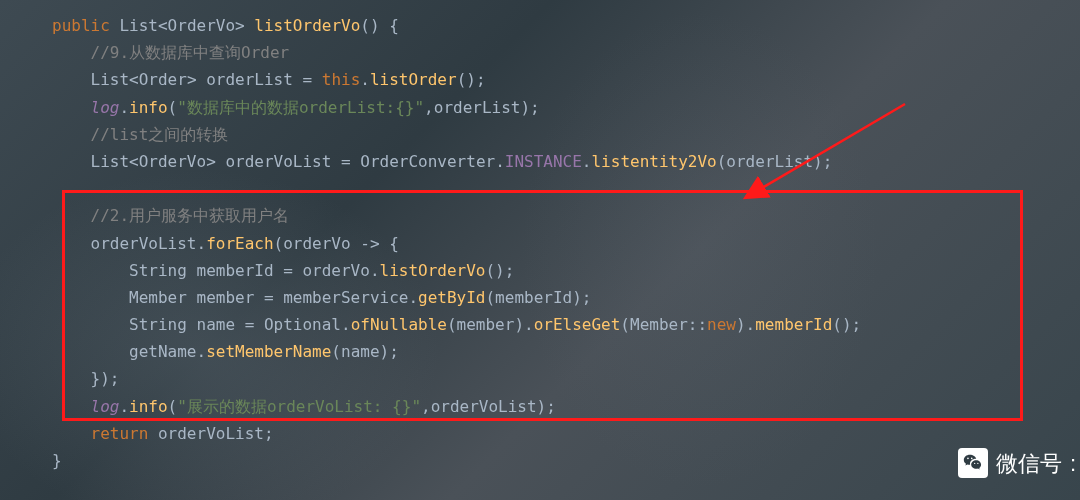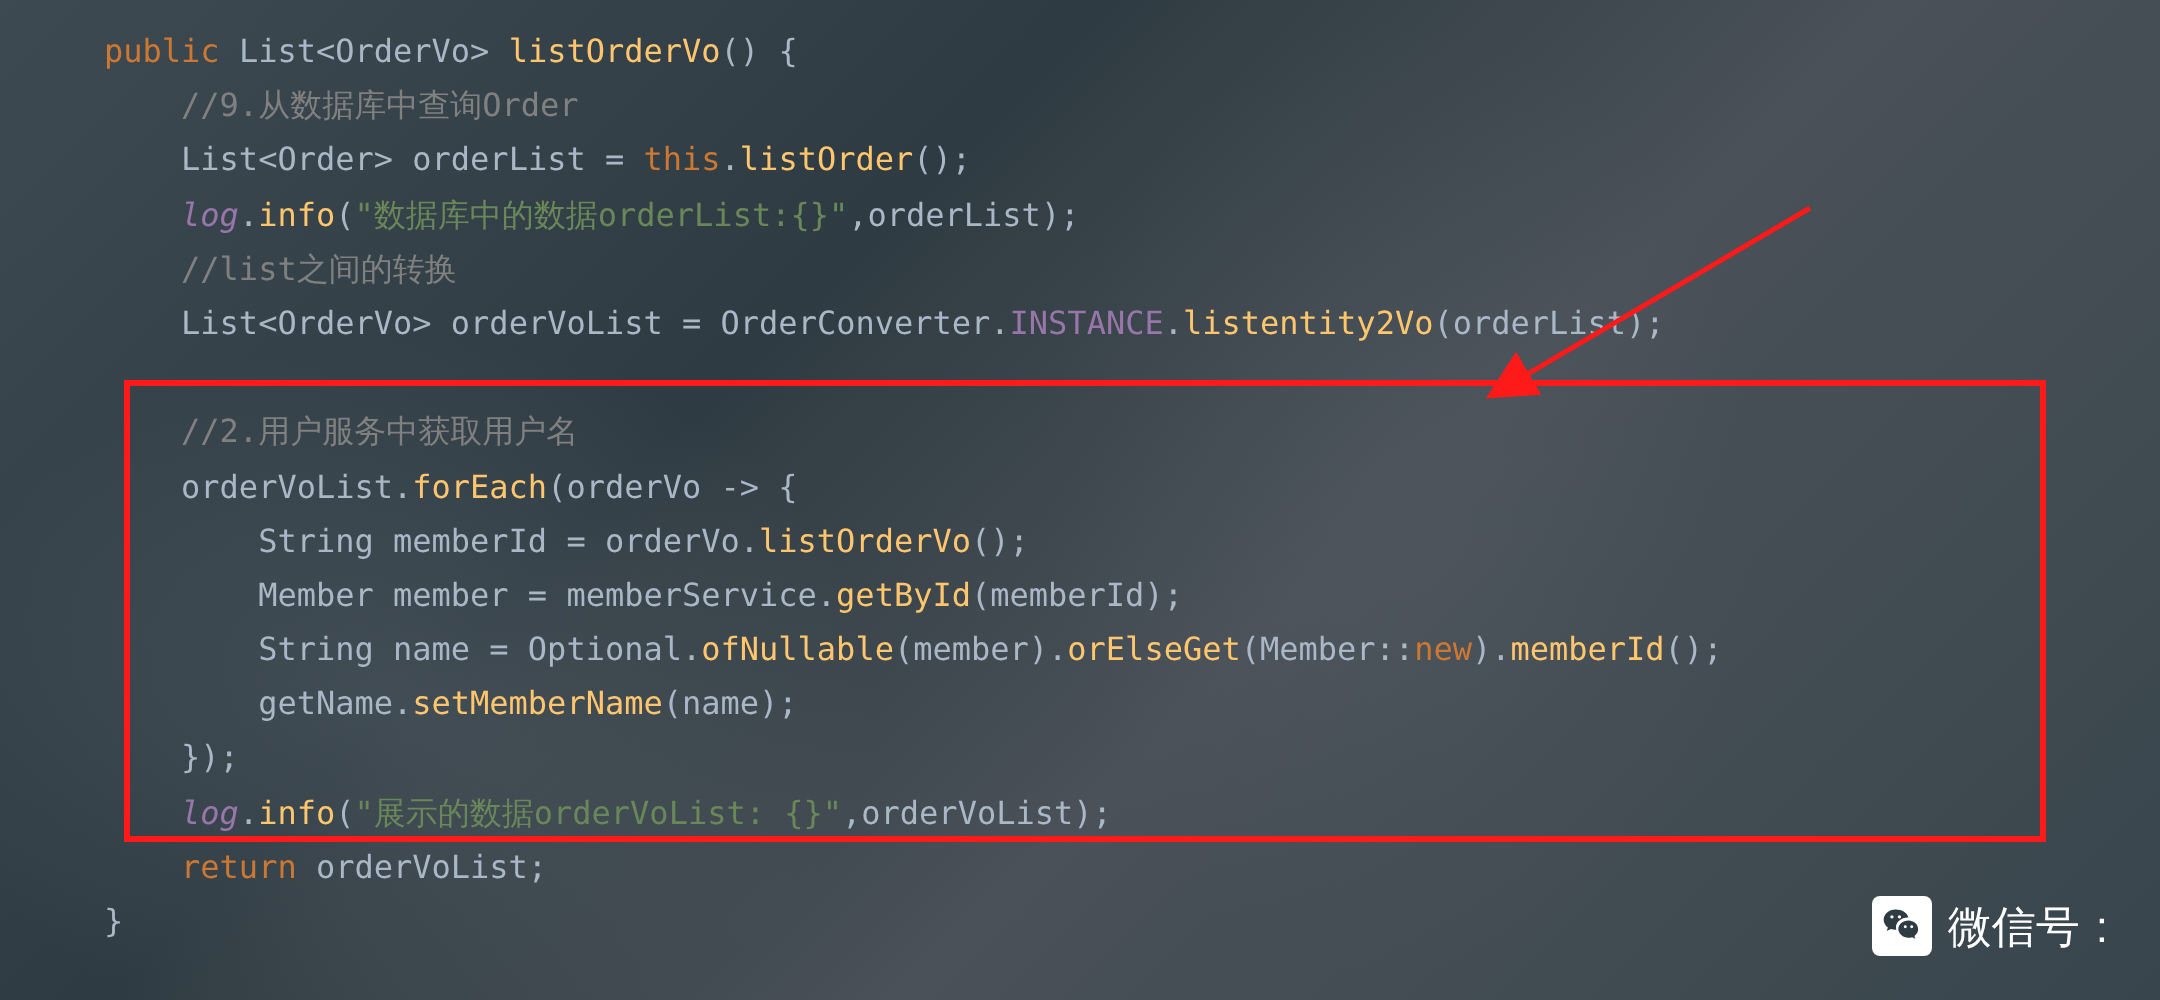--- a/index.html
+++ b/index.html
@@ -9,21 +9,21 @@
 .kw{color:#cc7832}
 .type{color:#a9b7c6}
 .fn{color:#ffc66d}
 .str{color:#6a8759}
 .cm{color:#808080}
 .field{color:#9876aa;font-style:italic}
 .const{color:#9876aa;}
 .hlbox{position:absolute;border:3px solid #ff1a1a;left:62px;top:190px;width:955px;height:225px;z-index:3;pointer-events:none}
 .note{position:absolute;right:8px;top:82px;color:#ff1a1a;font-family:"Microsoft YaHei",sans-serif;font-size:16px;font-weight:600;z-index:4}
 .arrow{position:absolute;z-index:4;pointer-events:none}
-.wm{position:absolute;right:26px;bottom:18px;z-index:5;display:flex;align-items:center;gap:8px;color:#fff;font-family:"Microsoft YaHei",sans-serif;font-size:22px;font-weight:500}
+.wm{position:absolute;right:4px;bottom:18px;z-index:5;display:flex;align-items:center;gap:8px;color:#fff;font-family:"Microsoft YaHei",sans-serif;font-size:22px;font-weight:500}
 .wm .ic{width:30px;height:30px;border-radius:4px;background:#fff;display:flex;align-items:center;justify-content:center}
 .wm .ic svg{width:22px;height:22px}
 .outer{position:relative;width:1080px;height:500px;background:#fff}
 </style>
 </head>
 <body>
 
 <div class="outer">
 <div class="editor">
 <div class="bgshade"></div>

